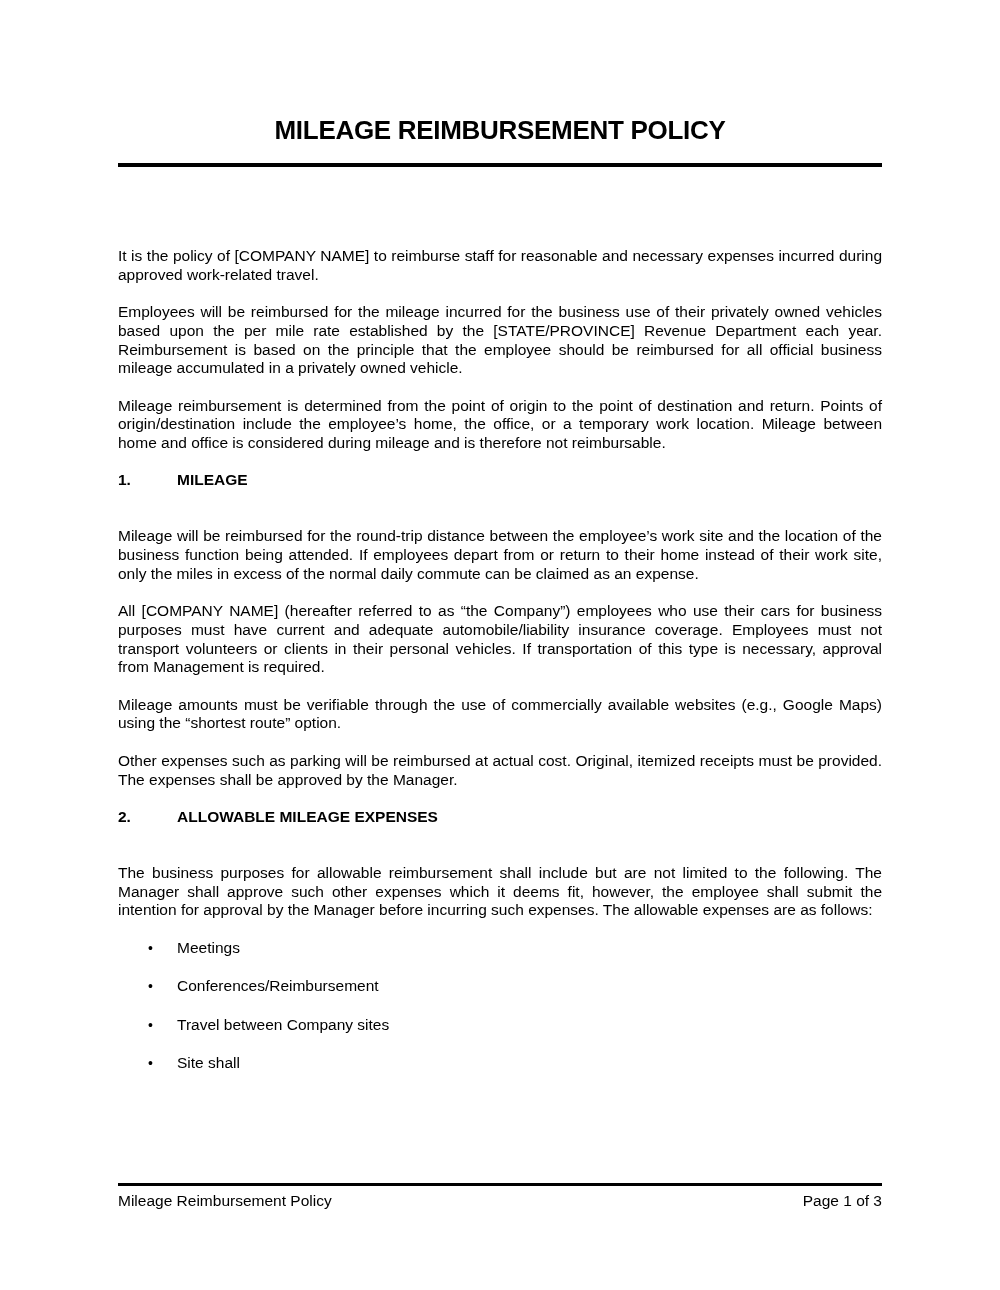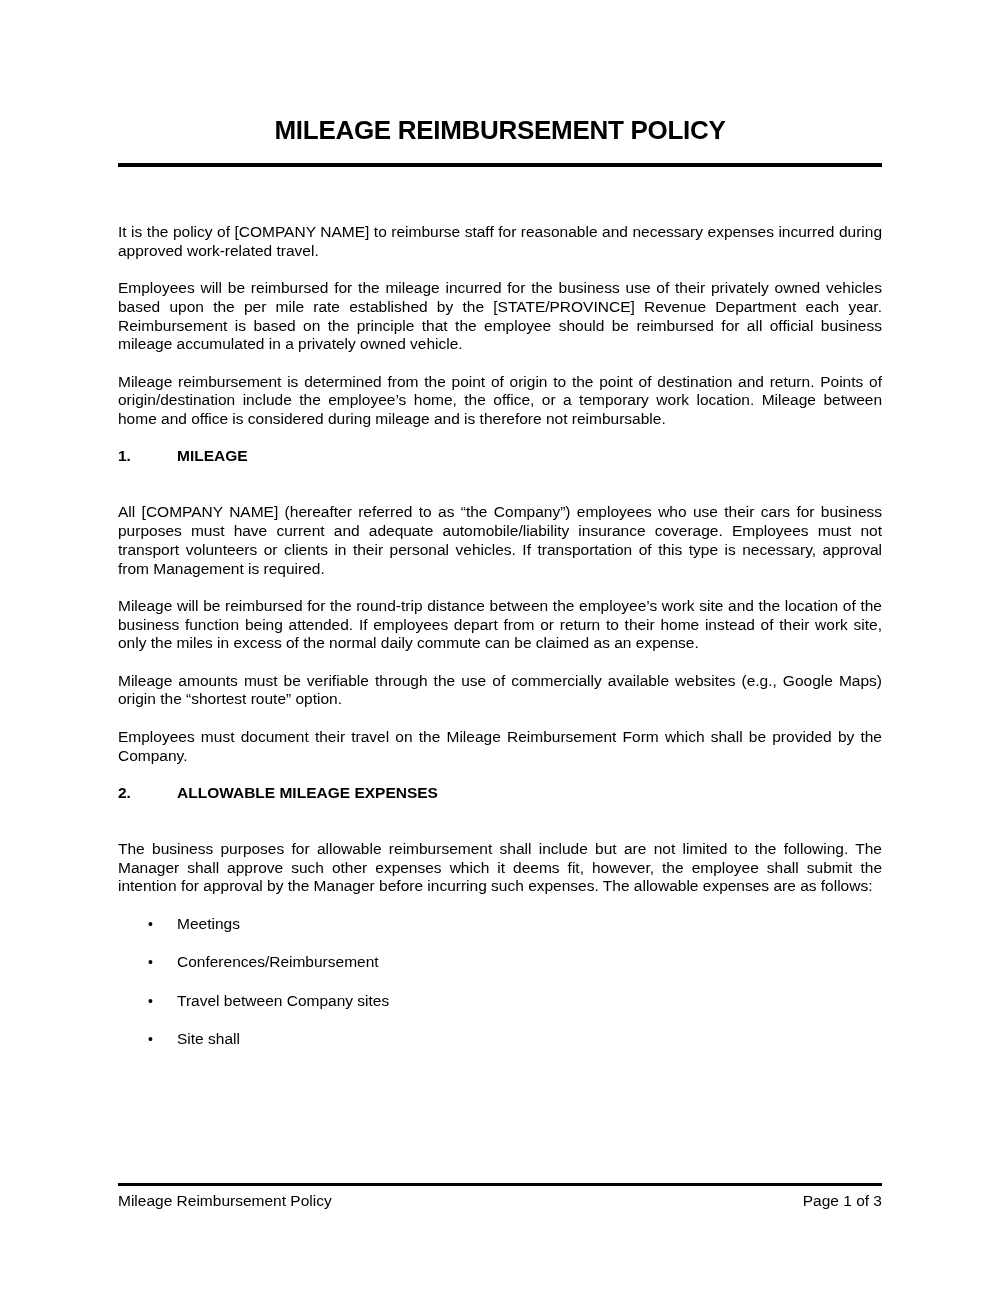--- a/index.html
+++ b/index.html
@@ -34,21 +34,21 @@
   }
   .body-text {
     font-size: 15.5px;
     line-height: 18.7px;
   }
   p.para {
     margin: 0 0 18.7px 0;
     text-align: justify;
   }
   p.para.first {
-    margin-top: 56px;
+    margin-top: 80px;
   }
   .section-heading {
     display: flex;
     font-weight: bold;
     font-size: 15.5px;
     line-height: 18.7px;
     margin: 18.7px 0 37.4px 0;
   }
   .section-heading .sec-num {
     width: 59px;
@@ -98,24 +98,24 @@
 
     <p class="para first">It is the policy of [COMPANY NAME] to reimburse staff for reasonable and necessary expenses incurred during approved work-related travel.</p>
     <p class="para">Employees will be reimbursed for the mileage incurred for the business use of their privately owned vehicles based upon the per mile rate established by the [STATE/PROVINCE] Revenue Department each year. Reimbursement is based on the principle that the employee should be reimbursed for all official business mileage accumulated in a privately owned vehicle.</p>
     <p class="para">Mileage reimbursement is determined from the point of origin to the point of destination and return. Points of origin/destination include the employee’s home, the office, or a temporary work location. Mileage between home and office is considered during mileage and is therefore not reimbursable.</p>
 
     <div class="section-heading">
       <span class="sec-num">1.</span>
       <span class="sec-label">MILEAGE</span>
     </div>
 
+    <p class="para">Mileage will be reimbursed for the round-trip distance between the employee’s work site and the location of the business function being attended.  If employees depart from or return to their home instead of their work site, only the miles in excess of the normal daily commute can be claimed as an expense.</p>
     <p class="para">All [COMPANY NAME] (hereafter referred to as “the Company”) employees who use their cars for business purposes must have current and adequate automobile/liability insurance coverage.  Employees must not transport volunteers or clients in their personal vehicles. If transportation of this type is necessary, approval from Management is required.</p>
-    <p class="para">Mileage will be reimbursed for the round-trip distance between the employee’s work site and the location of the business function being attended.  If employees depart from or return to their home instead of their work site, only the miles in excess of the normal daily commute can be claimed as an expense.</p>
-    <p class="para">Mileage amounts must be verifiable through the use of commercially available websites (e.g., Google Maps) origin the “shortest route” option.</p>
-    <p class="para">Employees must document their travel on the Mileage Reimbursement Form which shall be provided by the Company.</p>
+    <p class="para">Mileage amounts must be verifiable through the use of commercially available websites (e.g., Google Maps) using the “shortest route” option.</p>
+    <p class="para">Other expenses such as parking will be reimbursed at actual cost.  Original, itemized receipts must be provided. The expenses shall be approved by the Manager.</p>
 
     <div class="section-heading">
       <span class="sec-num">2.</span>
       <span class="sec-label">ALLOWABLE MILEAGE EXPENSES</span>
     </div>
 
     <p class="para">The business purposes for allowable reimbursement shall include but are not limited to the following. The Manager shall approve such other expenses which it deems fit, however, the employee shall submit the intention for approval by the Manager before incurring such expenses. The allowable expenses are as follows:</p>
 
     <ul class="bullet-list">
       <li>

